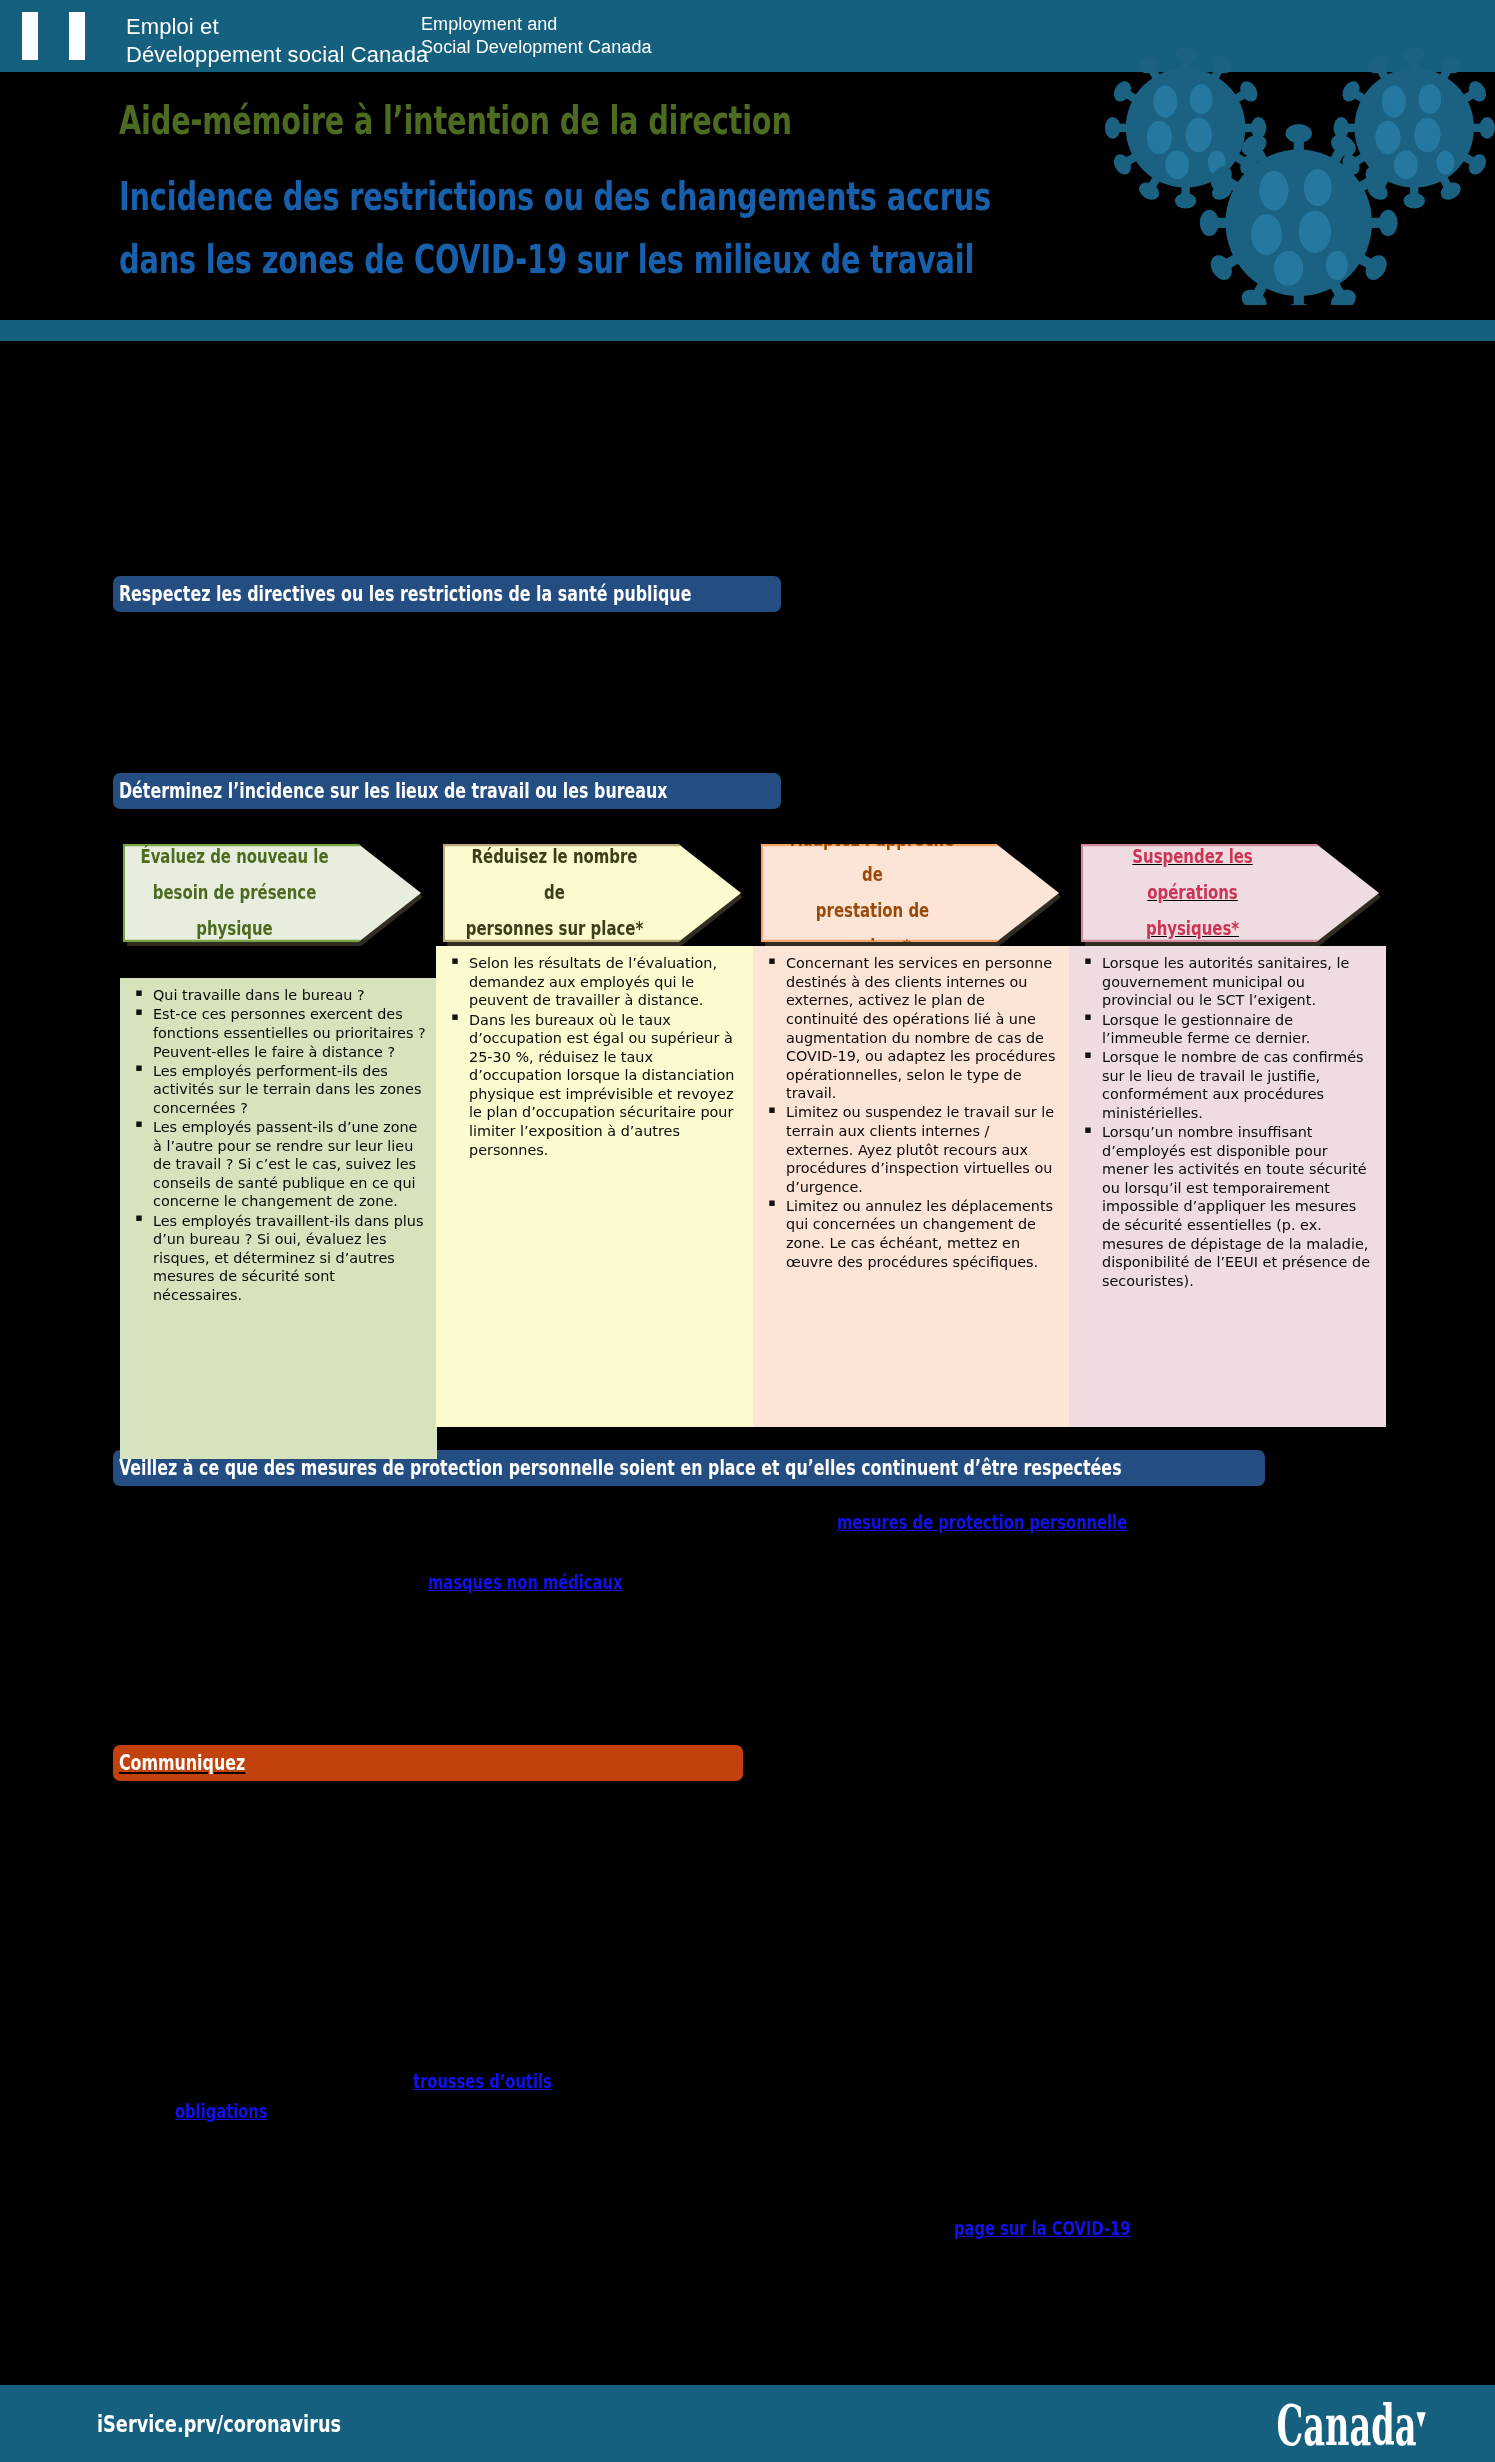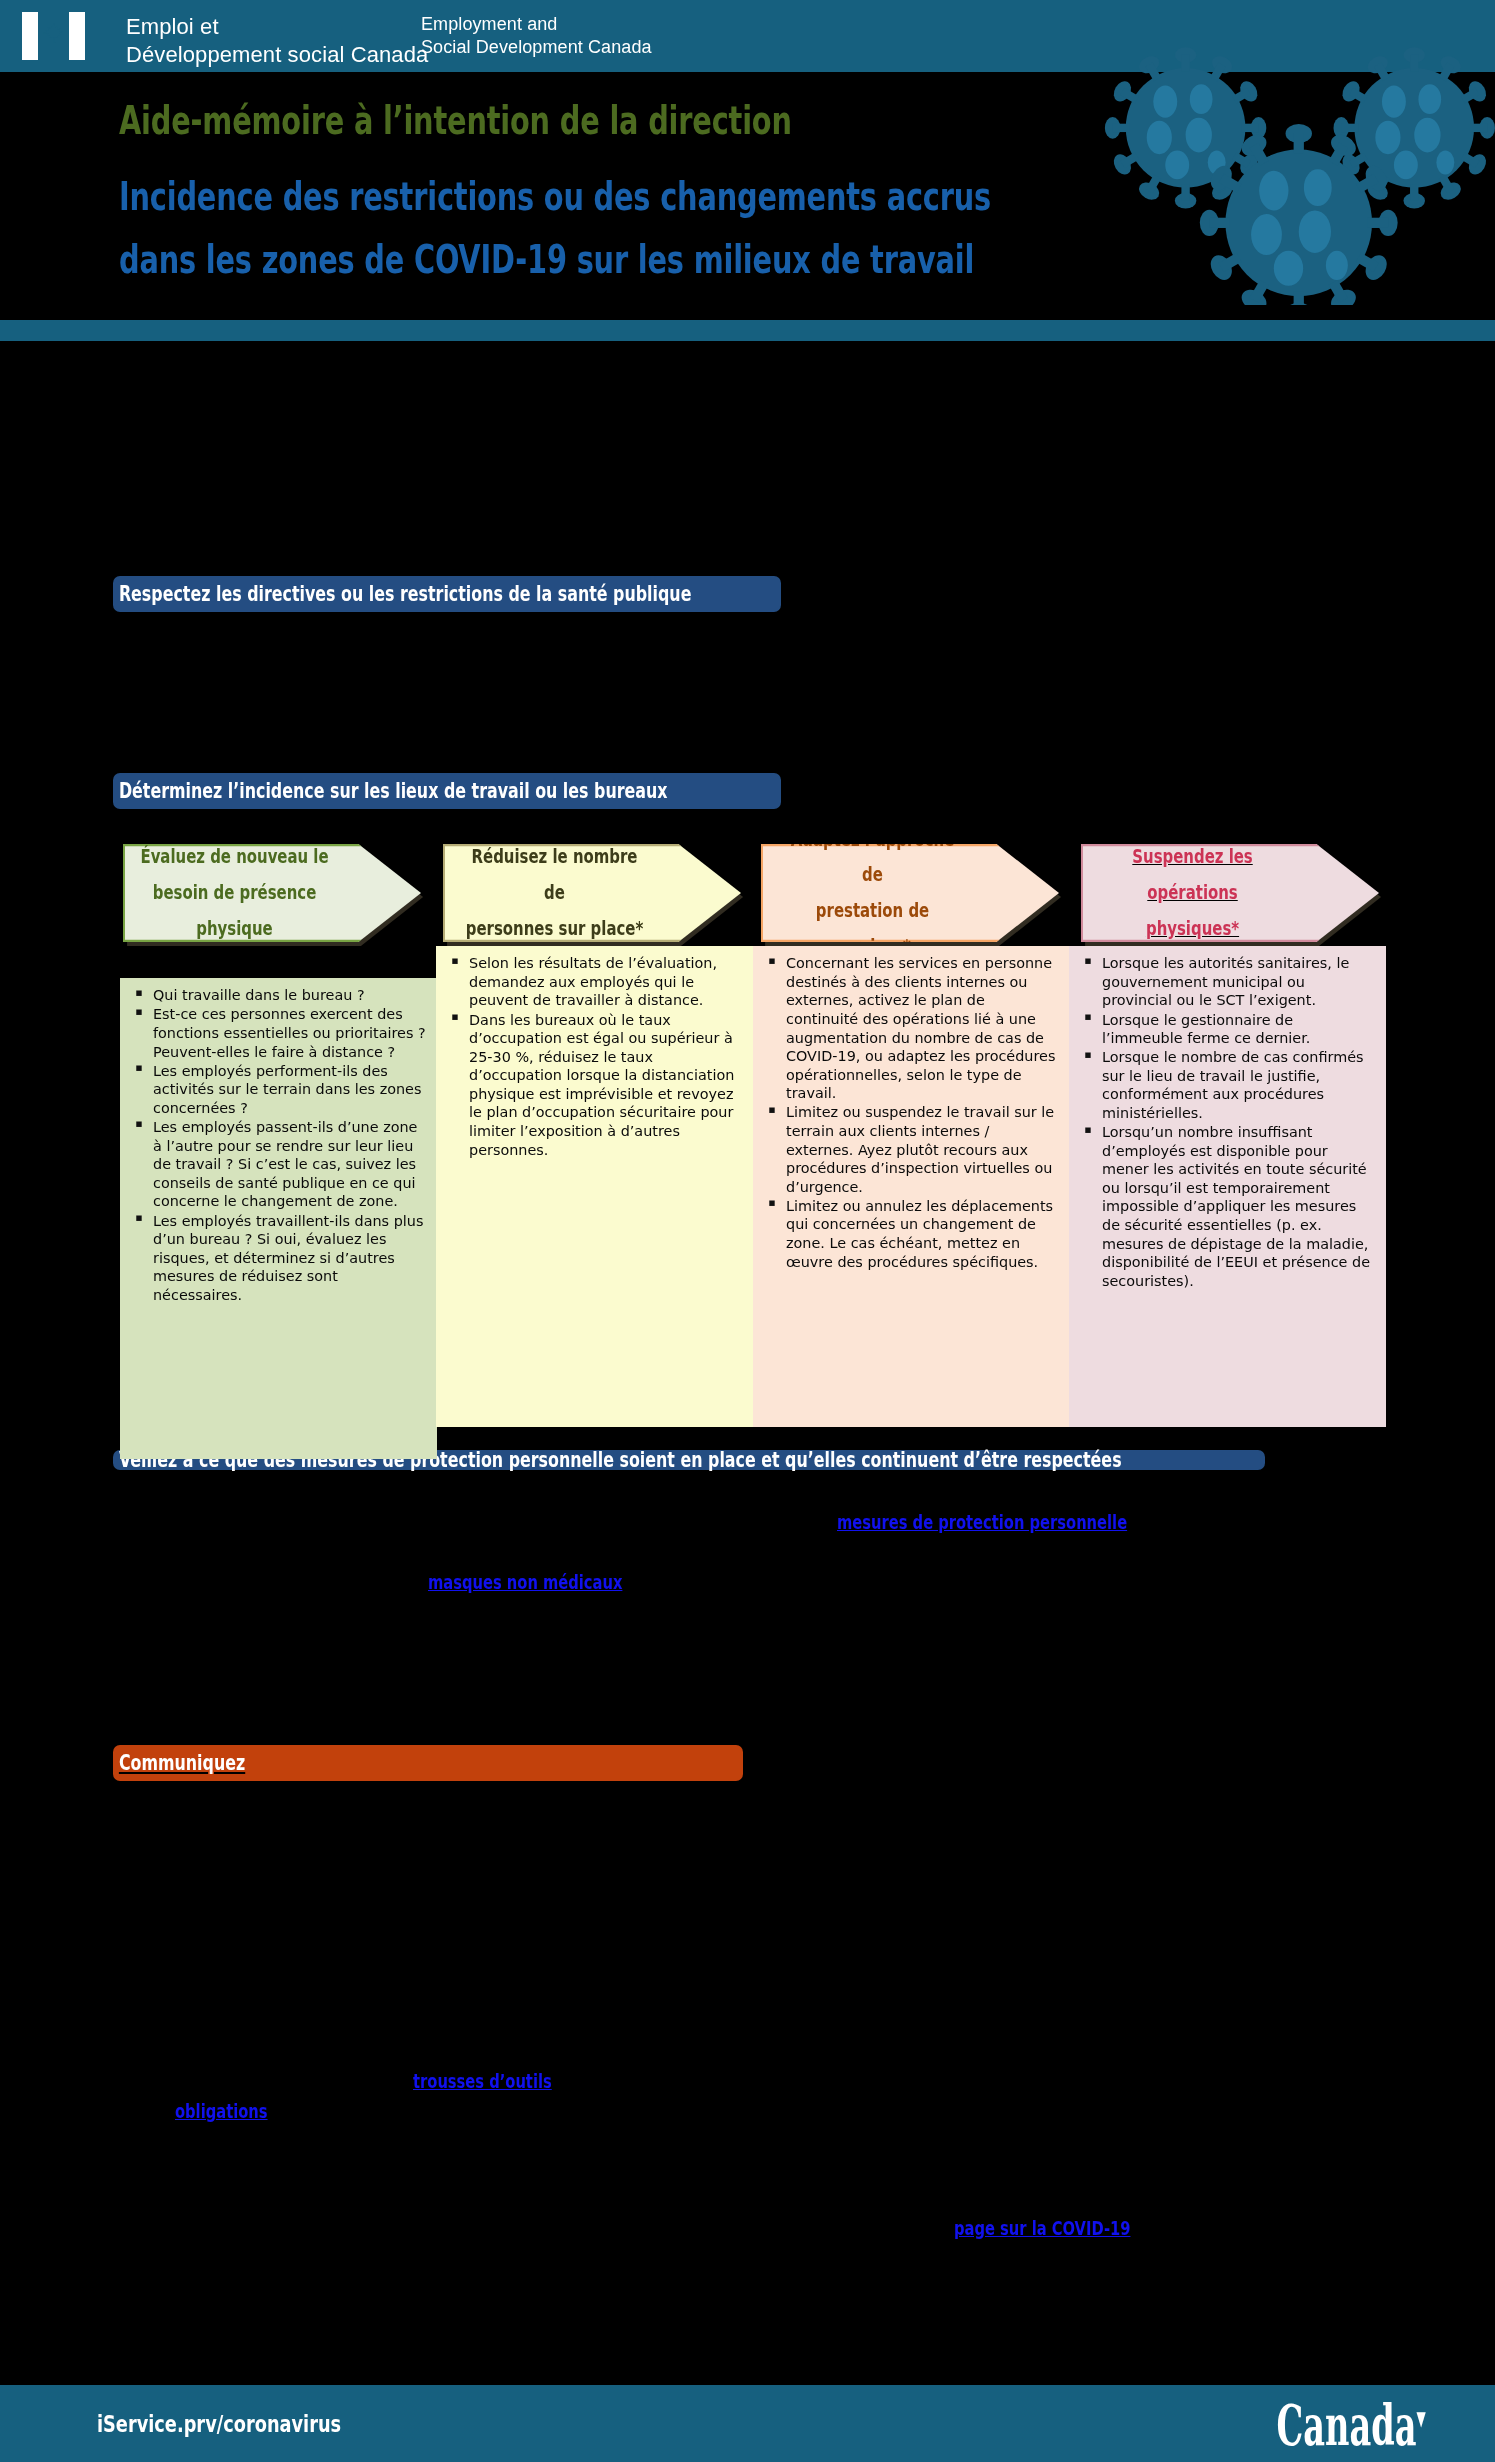--- a/index.html
+++ b/index.html
@@ -39,21 +39,21 @@
 
   
   .secbar{position:absolute;background:#244d82;border-radius:7px;
           display:flex;align-items:center;}
   .secbar span{color:#fff;font-weight:bold;
           font-family:"DejaVu Sans Condensed","Liberation Sans Narrow","Liberation Sans",sans-serif;
           font-size:21px;letter-spacing:0;padding-left:7px;
           transform:scaleX(.84);transform-origin:left center;white-space:nowrap;}
   #bar1{left:113px;top:576px;width:668px;height:36px;}
   #bar2{left:113px;top:773px;width:668px;height:36px;}
-  #bar3{left:113px;top:1450px;width:1152px;height:20px;}
+  #bar3{left:113px;top:1450px;width:1152px;height:36px;}
   #bar4{left:113px;top:1745px;width:630px;height:36px;}
 
   
   .arrowrow{position:absolute;left:0;top:844px;width:1495px;height:100px;}
   .arrow{position:absolute;top:0;height:98px;}
   .arrow .shade{position:absolute;left:4.1px;top:4.1px;width:100%;height:100%;
                 clip-path:polygon(0 0, 79% 0, 100% 50%, 79% 100%, 0 100%);
                 background:rgba(90,80,60,.55);}
   .arrow .body{position:absolute;left:0;top:0;width:100%;height:100%;
                clip-path:polygon(0 0, 79% 0, 100% 50%, 79% 100%, 0 100%);
@@ -239,21 +239,21 @@
   </div>
 </div>
 
 <div class="colrow">
   <div class="col" id="c1" style="background: rgb(214, 227, 189); margin-top: 32px;">
     <ul>
         <li>Qui travaille dans le bureau ?</li>
         <li>Est-ce ces personnes exercent des fonctions essentielles ou prioritaires ? Peuvent-elles le faire à distance ?</li>
         <li>Les employés performent-ils des activités sur le terrain dans les zones concernées ?</li>
         <li>Les employés passent-ils d’une zone à l’autre pour se rendre sur leur lieu de travail ? Si c’est le cas, suivez les conseils de santé publique en ce qui concerne le changement de zone.</li>
-        <li>Les employés travaillent-ils dans plus d’un bureau ? Si oui, évaluez les risques, et déterminez si d’autres mesures de réduisez sont nécessaires.</li>
+        <li>Les employés travaillent-ils dans plus d’un bureau ? Si oui, évaluez les risques, et déterminez si d’autres mesures de sécurité sont nécessaires.</li>
       </ul>
   </div>
   <div class="col" id="c2" style="background: rgb(251, 251, 207);">
     <ul>
         <li>Selon les résultats de l’évaluation, demandez aux employés qui le peuvent de travailler à distance.</li>
         <li>Dans les bureaux où le taux d’occupation est égal ou supérieur à 25-30 %, réduisez le taux d’occupation lorsque la distanciation physique est imprévisible et revoyez le plan d’occupation sécuritaire pour limiter l’exposition à d’autres personnes.</li>
       </ul>
   </div>
   <div class="col" id="c3" style="background: rgb(252, 229, 214);">
     <ul>

